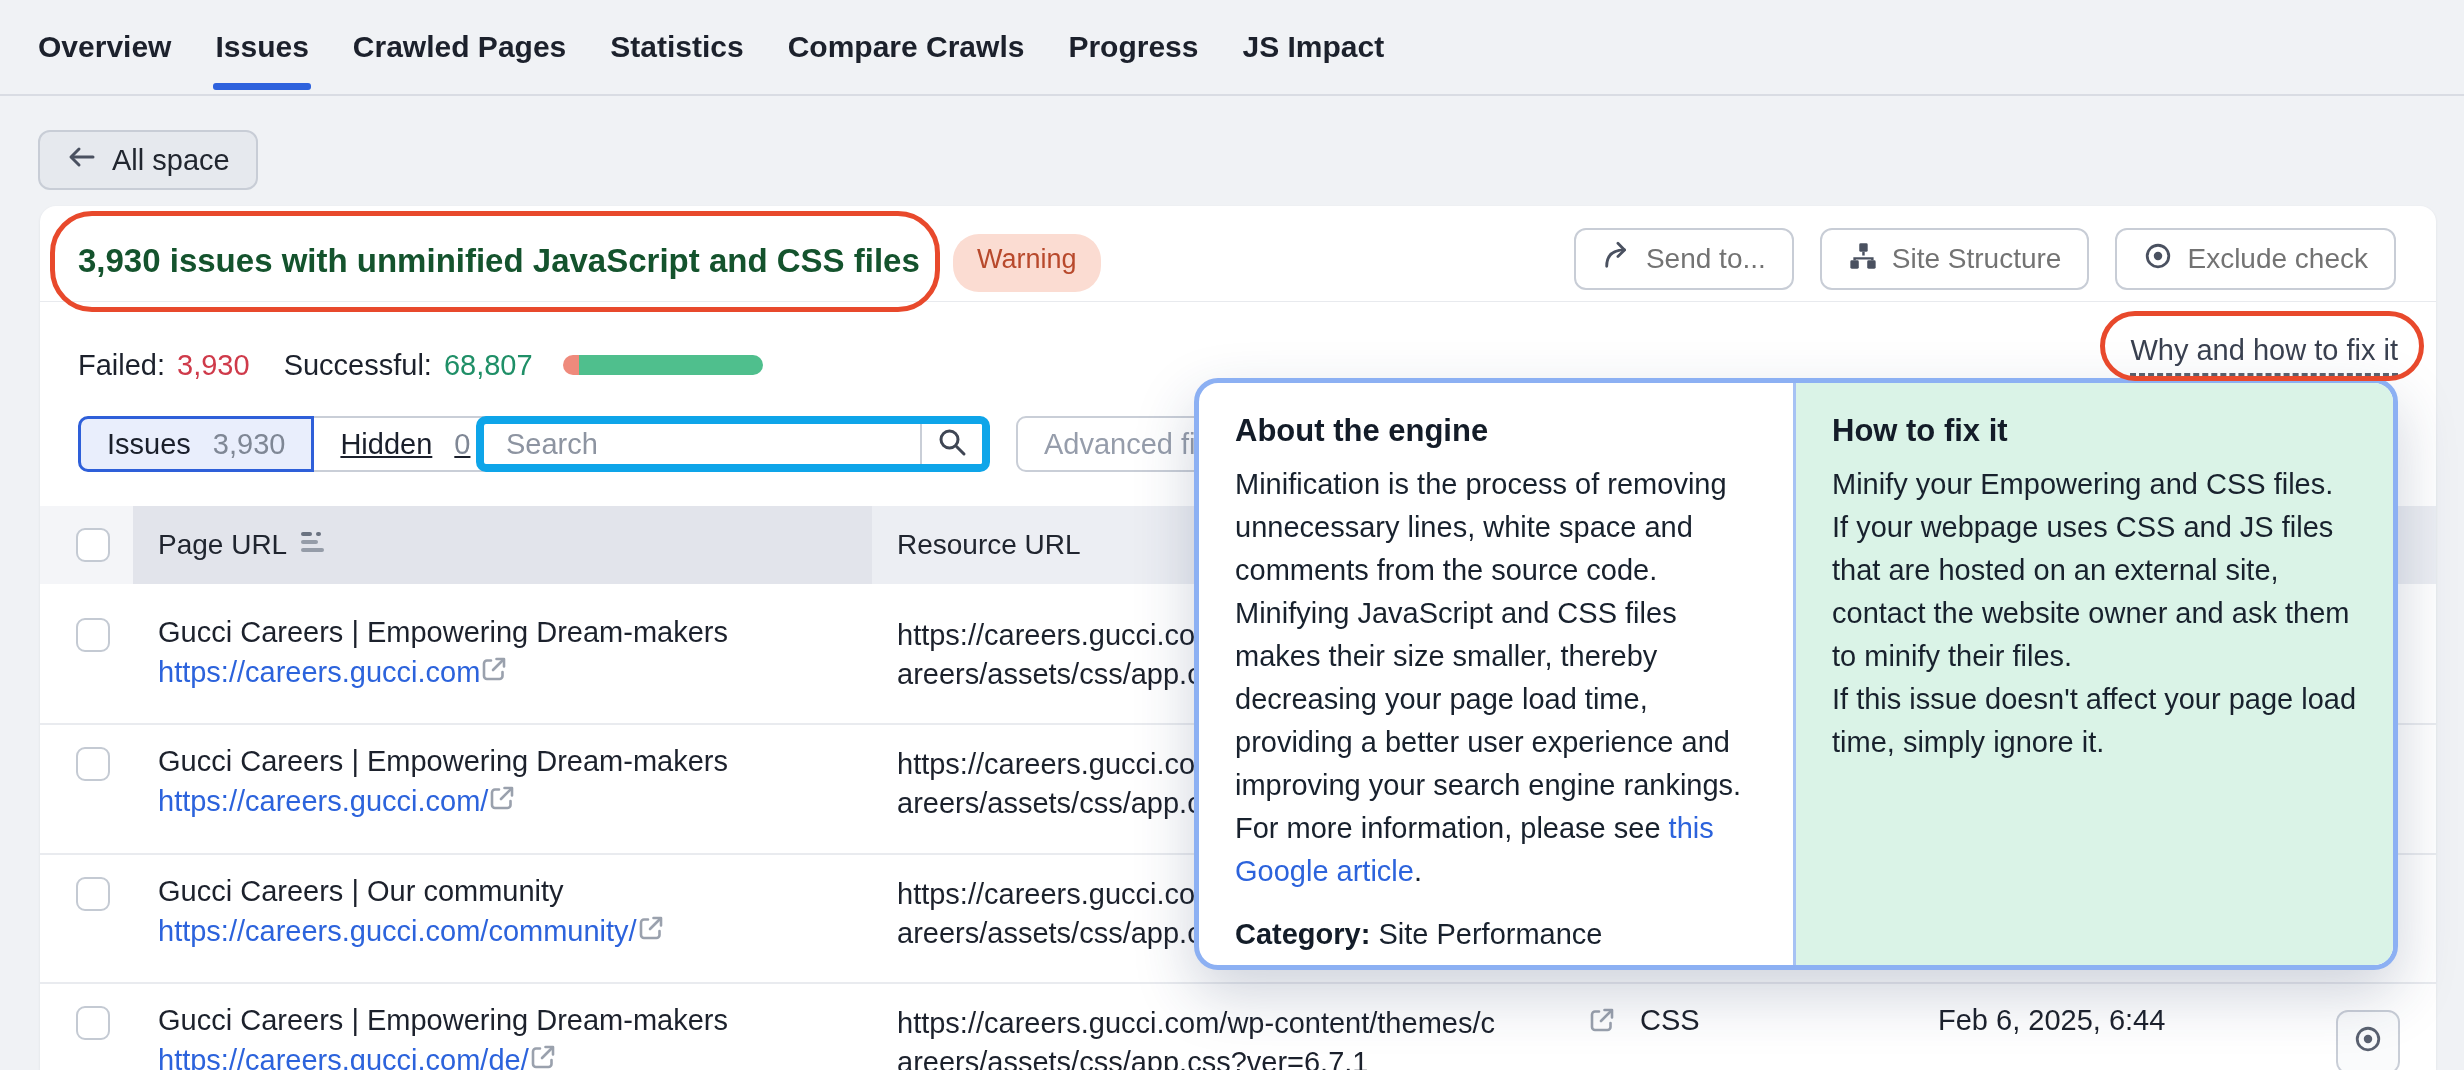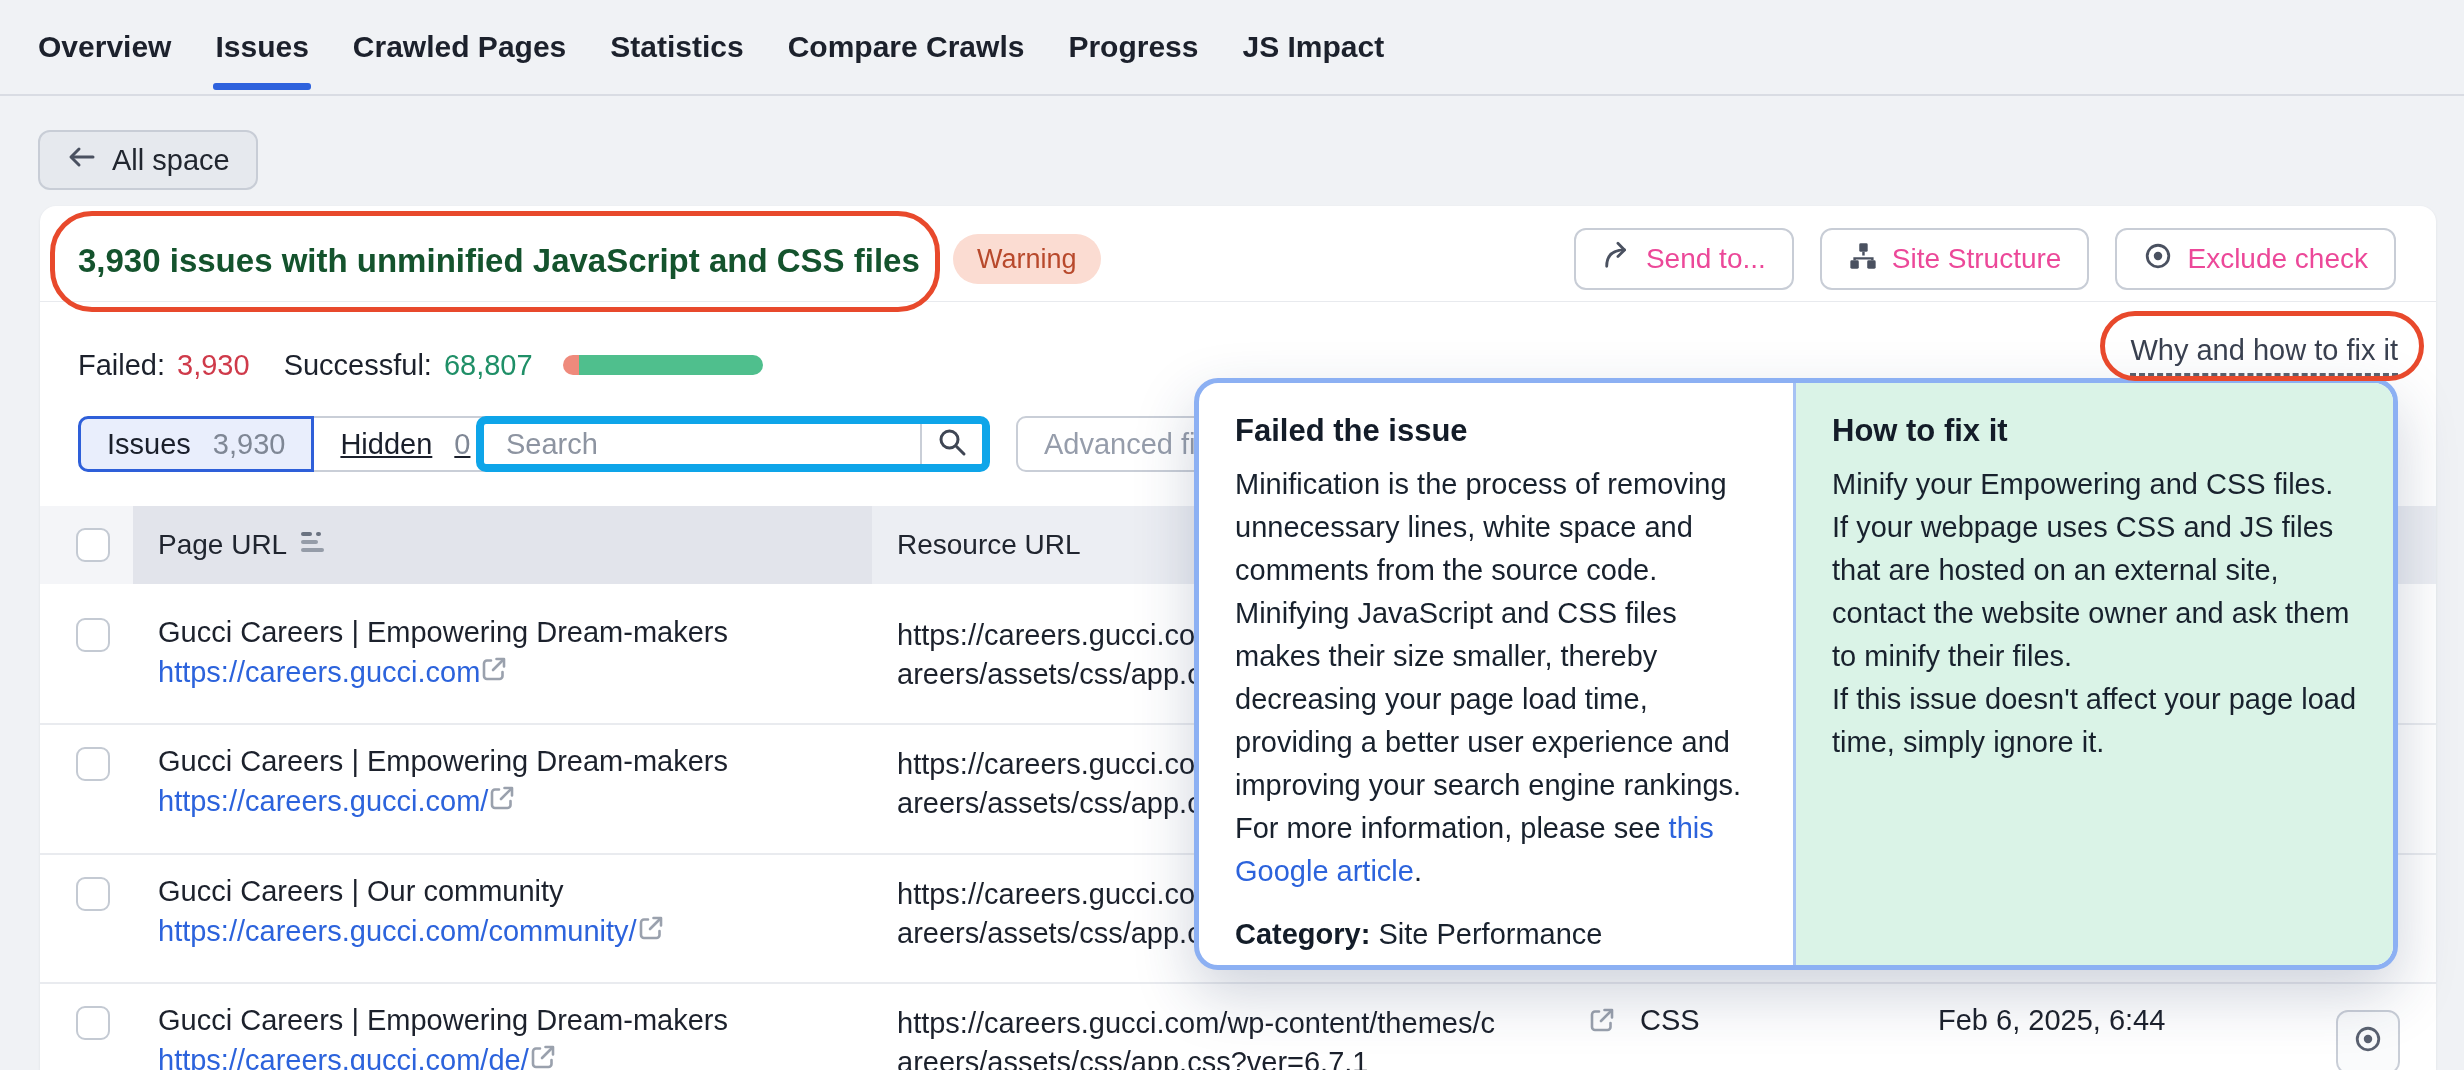--- a/index.html
+++ b/index.html
@@ -36,29 +36,29 @@
   .card {
     position:absolute; left:40px; top:206px; width:2396px; height:864px;
     background:#ffffff; border-radius:16px 16px 0 0;
     box-shadow:0 1px 3px rgba(25,35,60,.08);
   }
   .card-title {
     position:absolute; left:38px; top:36px;
     font-size:33px; font-weight:700; color:#14532d; white-space:nowrap;
   }
   .warn-badge {
-    position:absolute; left:913px; top:28px; height:50px; line-height:50px;
+    position:absolute; left:913px; top:28px; height:58px; line-height:50px;
     padding:0 24px; border-radius:26px; background:#fbdcd2; color:#b8492c;
     font-size:27px; font-weight:500;
   }
   .actions { position:absolute; right:40px; top:22px; display:flex; gap:26px; }
   .btn {
     height:62px; display:inline-flex; align-items:center; gap:14px;
     padding:0 26px; background:#ffffff; border:2px solid #c8cdd6;
-    border-radius:12px; font-size:28px; color:#ec4899; cursor:pointer;
+    border-radius:12px; font-size:28px; color:#737373; cursor:pointer;
     white-space:nowrap;
   }
   .btn svg { flex:0 0 auto; }
   .hdr-divider { position:absolute; left:0; right:0; top:95px; border-top:1px solid #e8eaee; }
 
   
   .stats {
     position:absolute; left:38px; top:138px; height:42px;
     display:flex; align-items:center; font-size:29px; color:#1c212c;
   }
@@ -387,21 +387,21 @@
           <circle cx="16" cy="16" r="11.5" stroke="#5a6170" stroke-width="3"></circle>
           <circle cx="16" cy="16" r="4.5" fill="#5a6170"></circle>
         </svg>
       </span>
     </div>
   </div>
 </div>
 
 <div class="popup">
   <div class="pop-left">
-    <h3>Failed the issue</h3>
+    <h3>About the engine</h3>
     <div class="pop-text">
       <span>Minification is the process of removing unnecessary lines, white space and comments from the source code. Minifying JavaScript and CSS files makes their size smaller, thereby decreasing your page load time, providing a better user experience and improving your search engine rankings. For more information, please see </span><a>this Google article</a><span>.</span>
     </div>
     <div class="pop-cat">
       <b>Category:</b><span> Site Performance</span>
     </div>
   </div>
   <div class="pop-right">
     <h3>How to fix it</h3>
     <div class="pop-text">Minify your Empowering and CSS files.</div>

